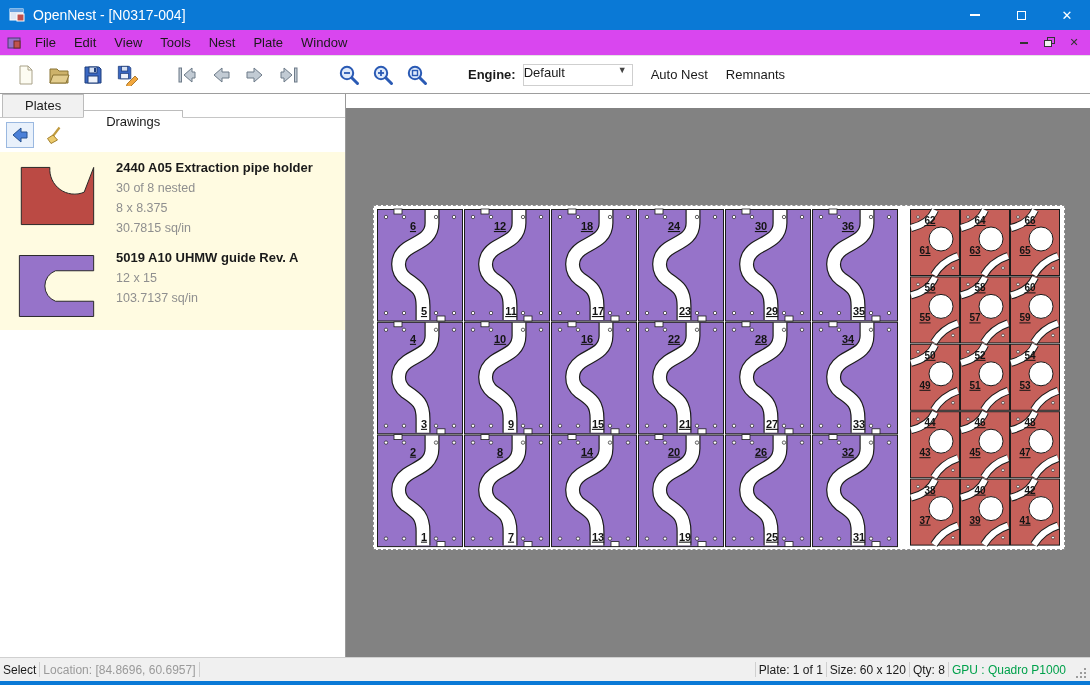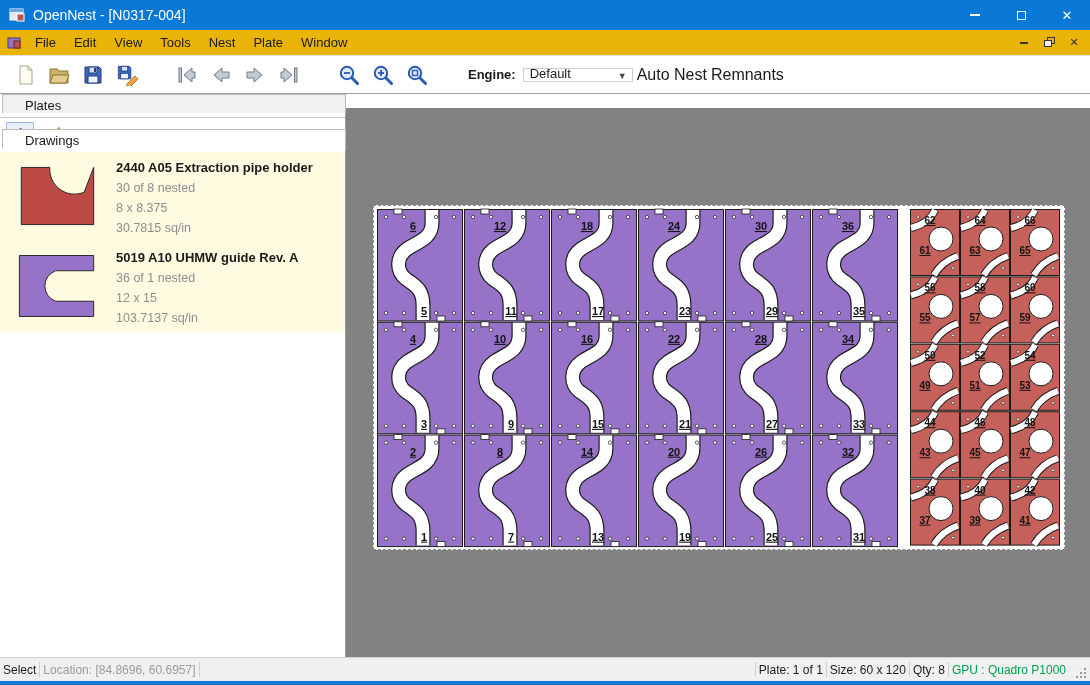--- a/index.html
+++ b/index.html
@@ -11,47 +11,47 @@
   .titlebar { height:30px; background:#0a79d6; display:flex; align-items:center; color:#fff; flex:0 0 auto; }
   .titlebar svg { margin-left:9px; flex:0 0 auto; }
   .titlebar .title { margin-left:8px; font-size:14px; }
   .tb-spacer { flex:1; }
   .tbtn { width:46px; height:30px; display:flex; align-items:center; justify-content:center; }
   .wmin { width:10px; height:2px; background:#fff; }
   .wmax { width:9px; height:9px; border:1px solid #fff; }
   .wclose { font-size:13px; color:#fff; }
 
   
-  .menubar { height:26px; background:#eab308; display:flex; align-items:center;
+  .menubar { height:26px; background:#d946ef; display:flex; align-items:center;
              border-bottom:1px solid #e3e3e3; padding-left:6px; flex:0 0 auto; }
   .menubar > svg { margin-right:4px; }
   .menu-items { display:flex; align-items:center; }
   .menu-item { padding:4px 9px; font-size:13px; }
   .mdi-controls { margin-left:auto; display:flex; align-items:center; gap:3px; padding-right:5px; }
   .mdi-btn { width:22px; height:20px; display:flex; align-items:center; justify-content:center;
              color:#333; font-size:11px; }
   .g-min { width:8px; height:2px; background:#333; }
 
   
   .toolbar { height:38px; background:#fff; display:flex; align-items:center;
              border-bottom:1px solid #9d9d9d; padding-left:8px; flex:0 0 auto; }
   .tool { width:30px; height:30px; display:flex; align-items:center; justify-content:center; margin:0 2px; }
   .group-gap { width:26px; }
   .engine-label { font-weight:bold; margin-left:34px; margin-right:7px; }
-  .combo { width:110px; height:14px; border:1px solid #cfcfcf; background:#fff;
-           display:flex; align-items:flex-end; padding-left:6px; font-size:13px; }
+  .combo { width:110px; height:22px; border:1px solid #cfcfcf; background:#fff;
+           display:flex; align-items:flex-start; font-size:13px; }
   .combo-arrow { margin-left:auto; padding-right:5px; color:#444; font-size:9px; }
-  .tool-label { margin-left:4px; font-size:16px; }
+  .tool-label { margin-left:18px; font-size:13px; }
 
   
   .content { flex:1; display:flex; min-height:0; }
   .left-panel { width:346px; flex:0 0 346px; background:#fff; border-right:1px solid #9a9a9a;
                 display:flex; flex-direction:column; }
   .tab-strip { height:24px; display:flex; align-items:stretch; padding-left:2px;
-               border-bottom:1px solid #c6c6c6;flex-direction:column; }
+               border-bottom:1px solid #c6c6c6; }
   .tab { padding:3px 22px 0 22px; border:1px solid #bcbcbc; border-bottom:none;
          background:#f1f1f1; font-size:13px; margin-right:-1px; }
   .tab.active { background:#fff; margin-bottom:-1px; border-bottom:1px solid #fff; z-index:2;margin-top:16px; }
   .panel-toolbar { height:34px; display:flex; align-items:center; gap:5px; padding:4px 6px; }
   .ptool { width:28px; height:26px; display:flex; align-items:center; justify-content:center;
            border:1px solid transparent; }
   .ptool.highlight { border:1px solid #9ab8e0; background:#e9f1fb; }
   .drawing-list { flex:1; overflow:hidden; }
   .drawing-item { display:flex; gap:10px; padding:4px 8px; background:#fffbe1; }
   .thumb { flex:0 0 98px; }
@@ -250,21 +250,20 @@
             <div class="d-line">8 x 8.375</div>
             <div class="d-line">30.7815 sq/in</div>
           </div>
         </div>
         <div class="drawing-item">
           <svg class="thumb" width="98" height="80" viewBox="0 0 95 84">
             <path d="M8,10 L86,10 L86,26 L46,26 A17,17 0 0,0 46,58 L86,58 L86,74 L8,74 Z" fill="#9673c9" stroke="#222" stroke-width="1"></path>
           </svg>
           <div class="d-info">
             <div class="d-title">5019 A10 UHMW guide Rev. A</div>
-            <div class="d-line">36 of 1 nested</div>
             <div class="d-line">12 x 15</div>
             <div class="d-line">103.7137 sq/in</div>
           </div>
         </div>
       </div>
   </div>
 
   <div class="canvas-col">
     <div class="canvas-strip"></div>
     <div class="canvas">

